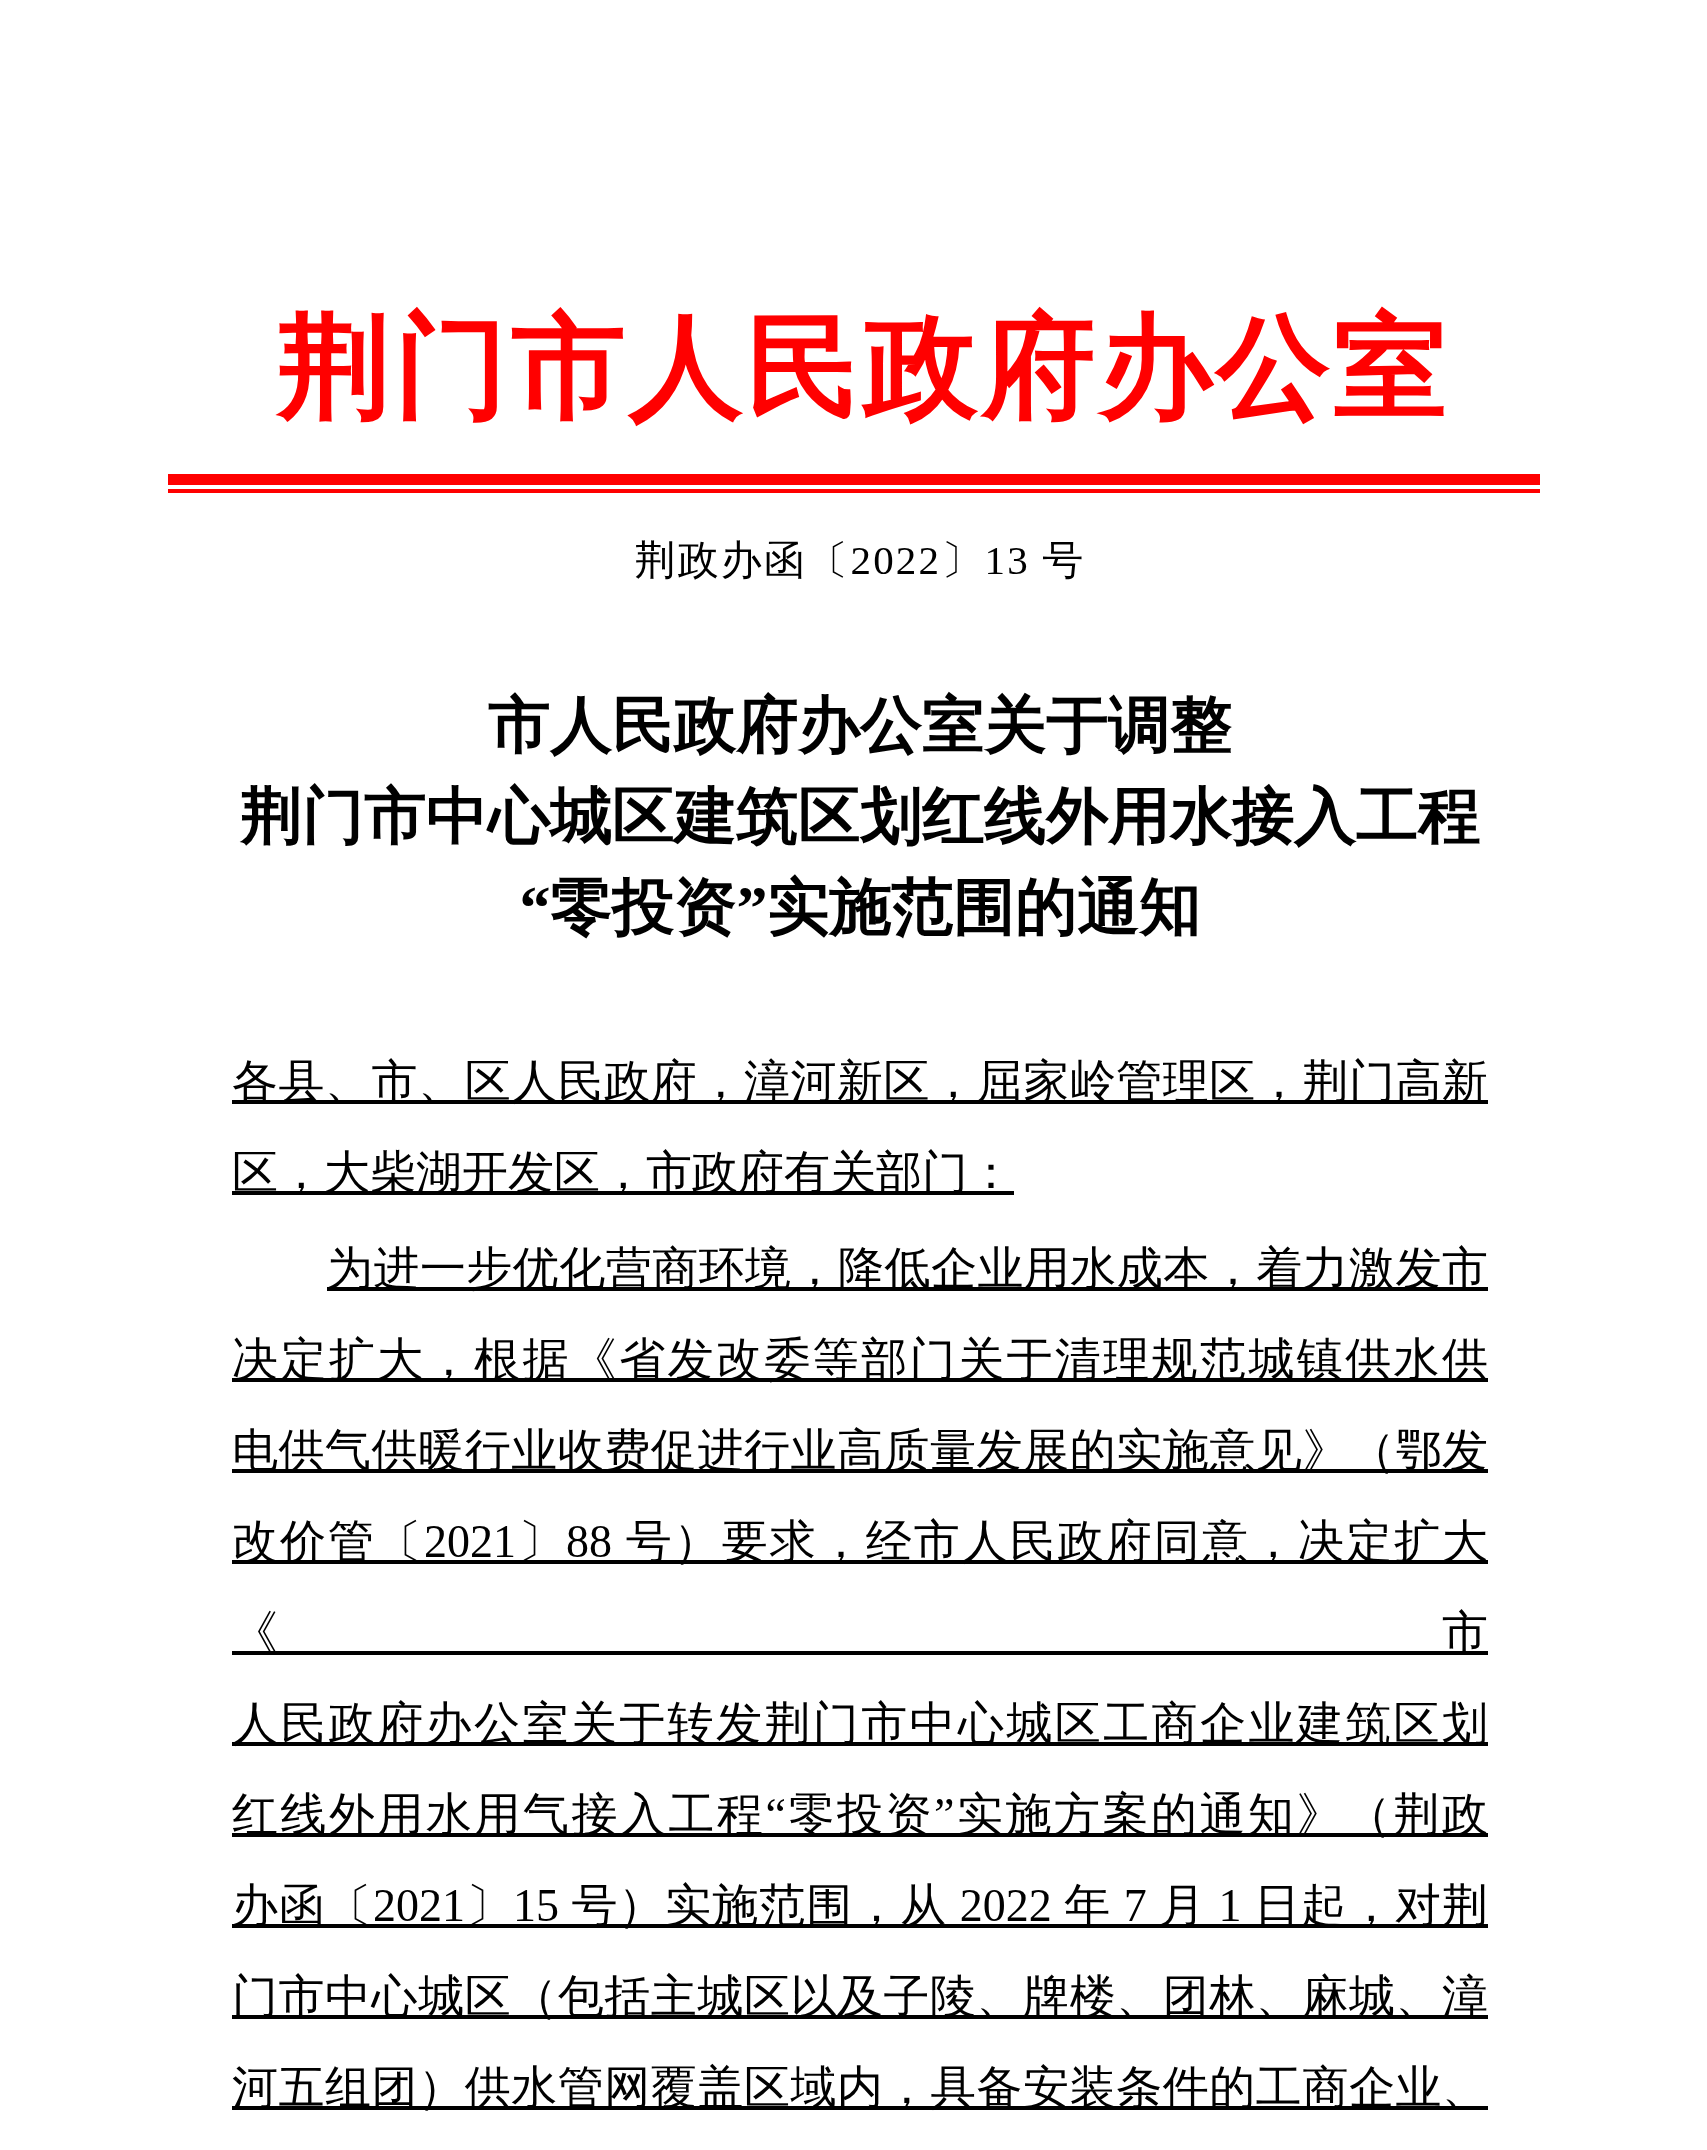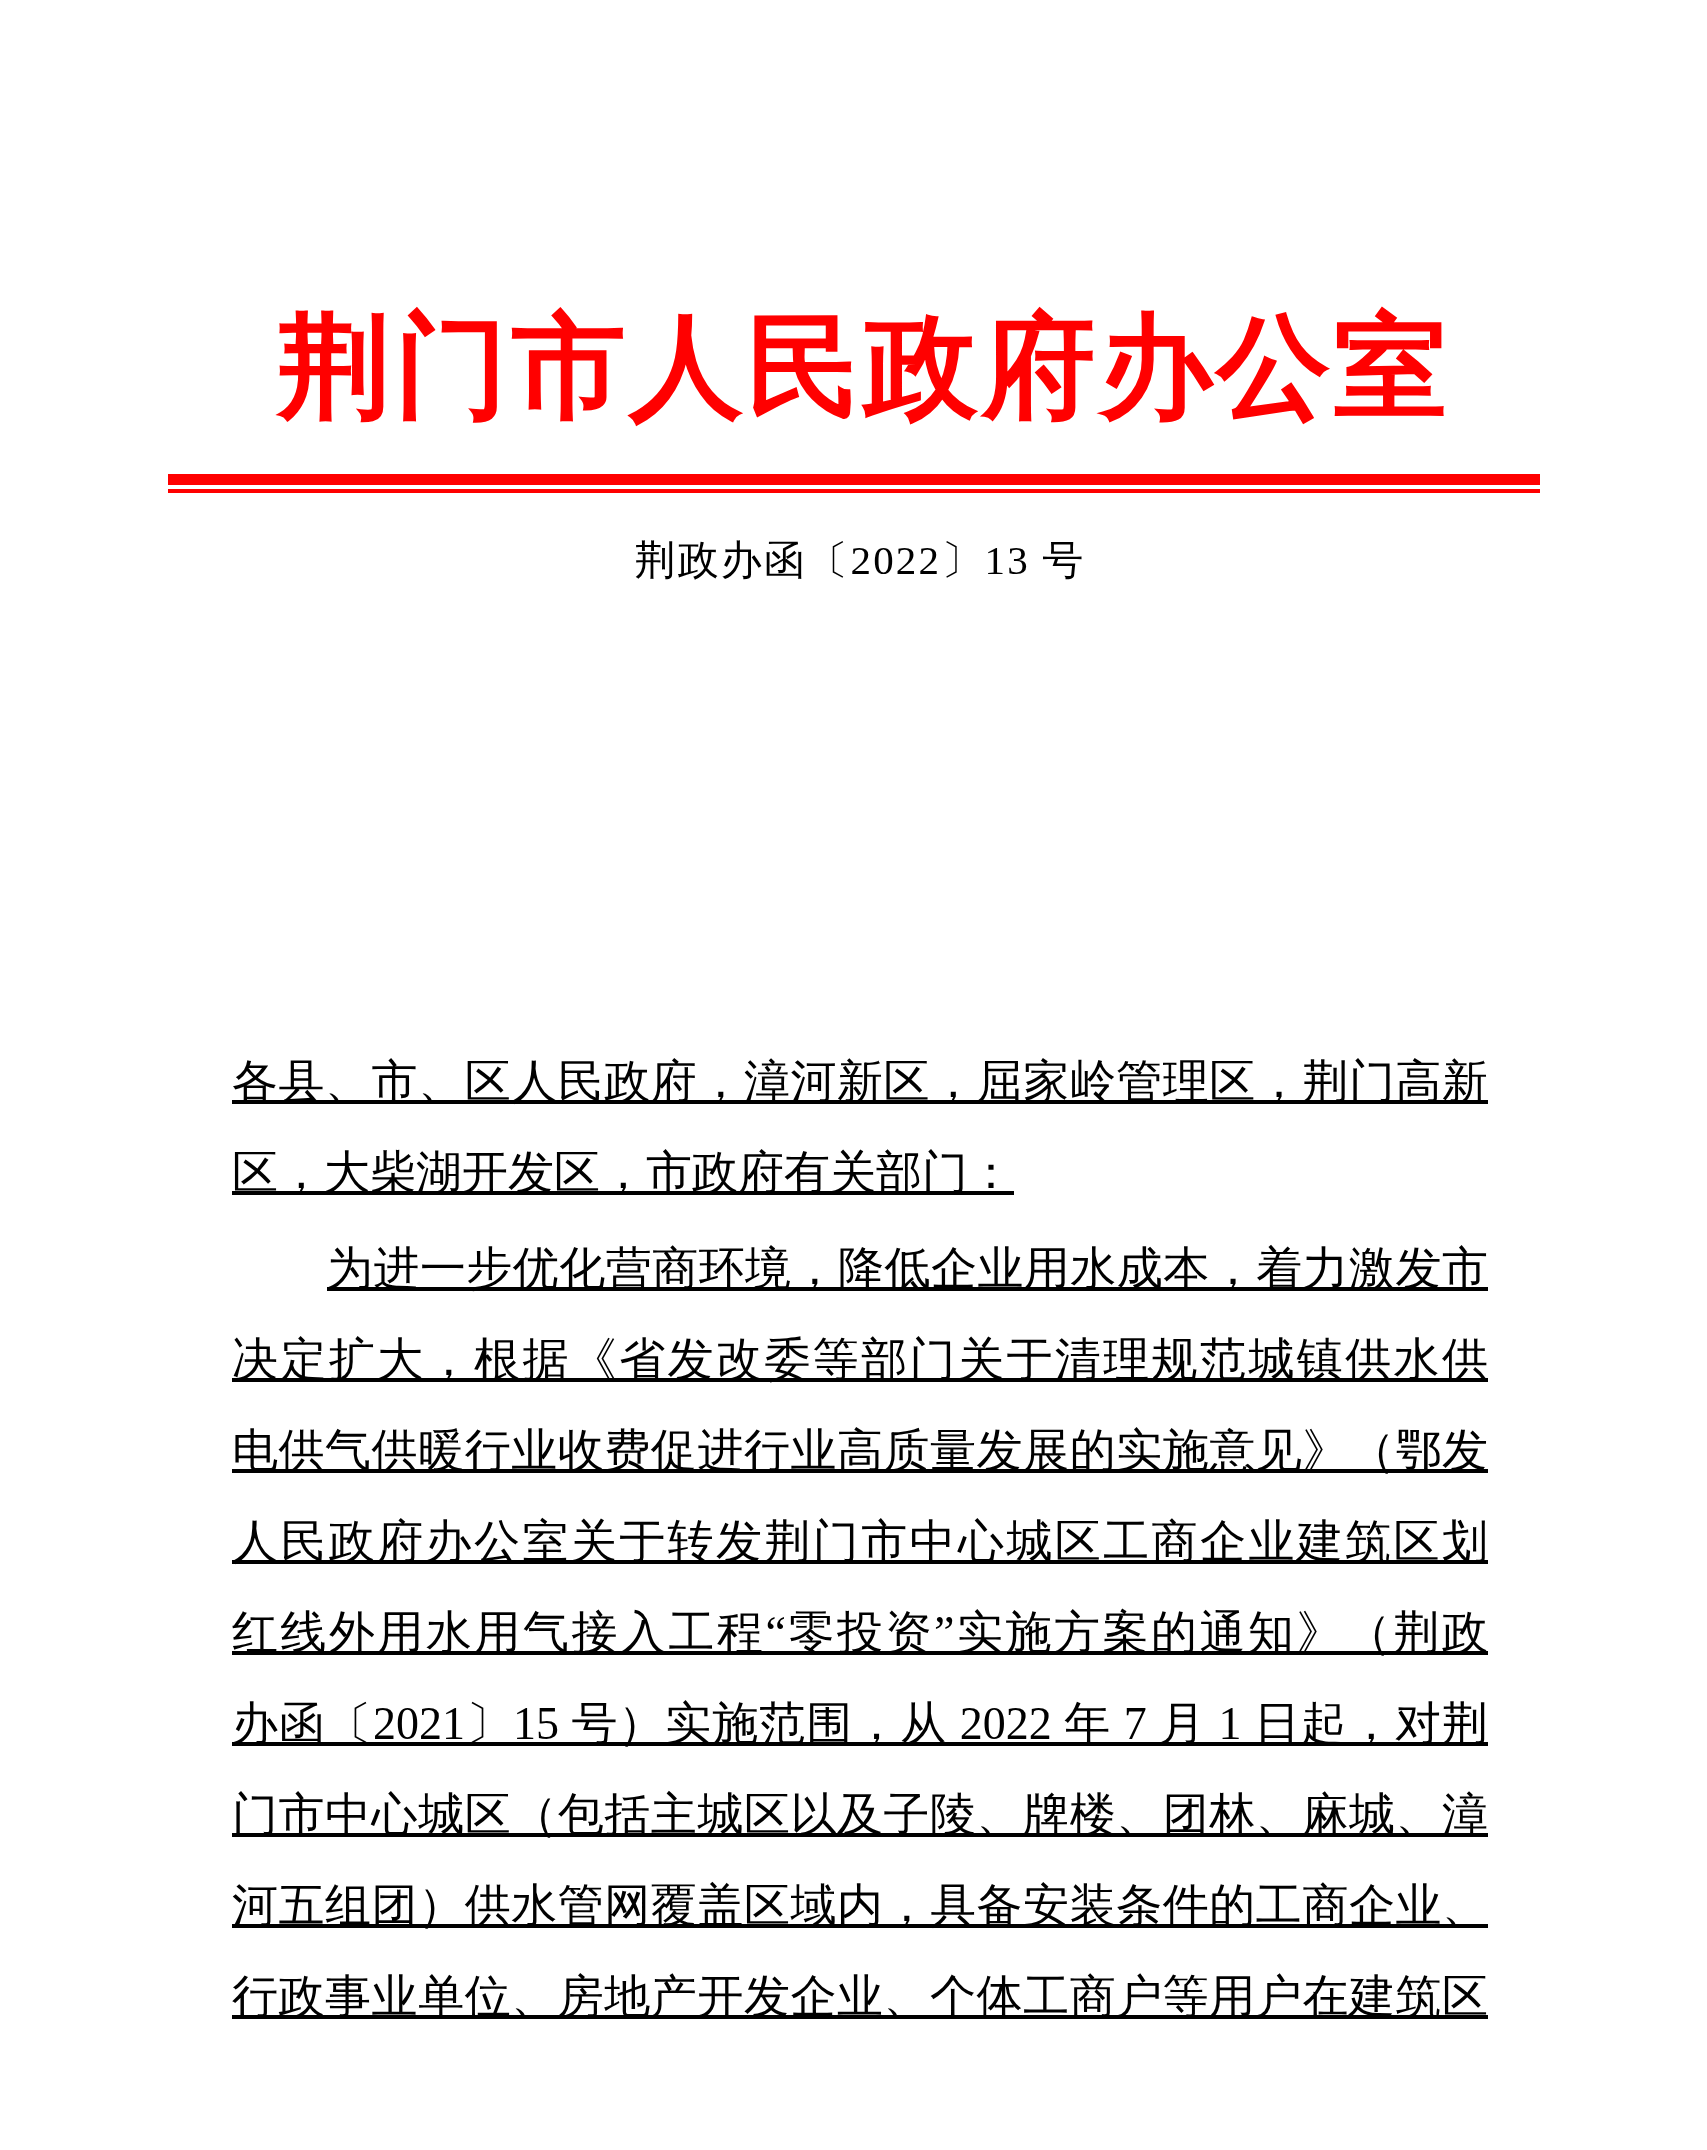--- a/index.html
+++ b/index.html
@@ -83,27 +83,33 @@
 
 <div class="page">
 
   <div class="agency-title" style="color: rgb(255, 0, 0);">荆门市人民政府办公室</div>
 
   <div class="rule rule-top-thick" style="background: rgb(255, 0, 0);"></div>
   <div class="rule rule-top-thin" style="background: rgb(255, 0, 0);"></div>
 
   <div class="doc-number">荆政办函〔2022〕13 号</div>
 
+  <div class="doc-title">
+    <div class="t-line">市人民政府办公室关于调整</div>
+    <div class="t-line">荆门市中心城区建筑区划红线外用水接入工程</div>
+    <div class="t-line">“零投资”实施范围的通知</div>
+  </div>
 
   <div class="body-text">
     <div class="b-line">各县、市、区人民政府，漳河新区，屈家岭管理区，荆门高新</div>
     <div class="b-line last-short">区，大柴湖开发区，市政府有关部门：</div>
     <div class="b-line para-first para-gap">为进一步优化营商环境，降低企业用水成本，着力激发市</div>
     <div class="b-line">决定扩大，根据《省发改委等部门关于清理规范城镇供水供</div>
     <div class="b-line">电供气供暖行业收费促进行业高质量发展的实施意见》（鄂发</div>
+    <div class="b-line">改价管〔2021〕88 号）要求，经市人民政府同意，决定扩大《市</div>
     <div class="b-line">人民政府办公室关于转发荆门市中心城区工商企业建筑区划</div>
     <div class="b-line">红线外用水用气接入工程“零投资”实施方案的通知》（荆政</div>
     <div class="b-line">办函〔2021〕15 号）实施范围，从 2022 年 7 月 1 日起，对荆</div>
     <div class="b-line">门市中心城区（包括主城区以及子陵、牌楼、团林、麻城、漳</div>
     <div class="b-line">河五组团）供水管网覆盖区域内，具备安装条件的工商企业、</div>
     <div class="b-line">行政事业单位、房地产开发企业、个体工商户等用户在建筑区</div>
   </div>
 
 </div>
 

